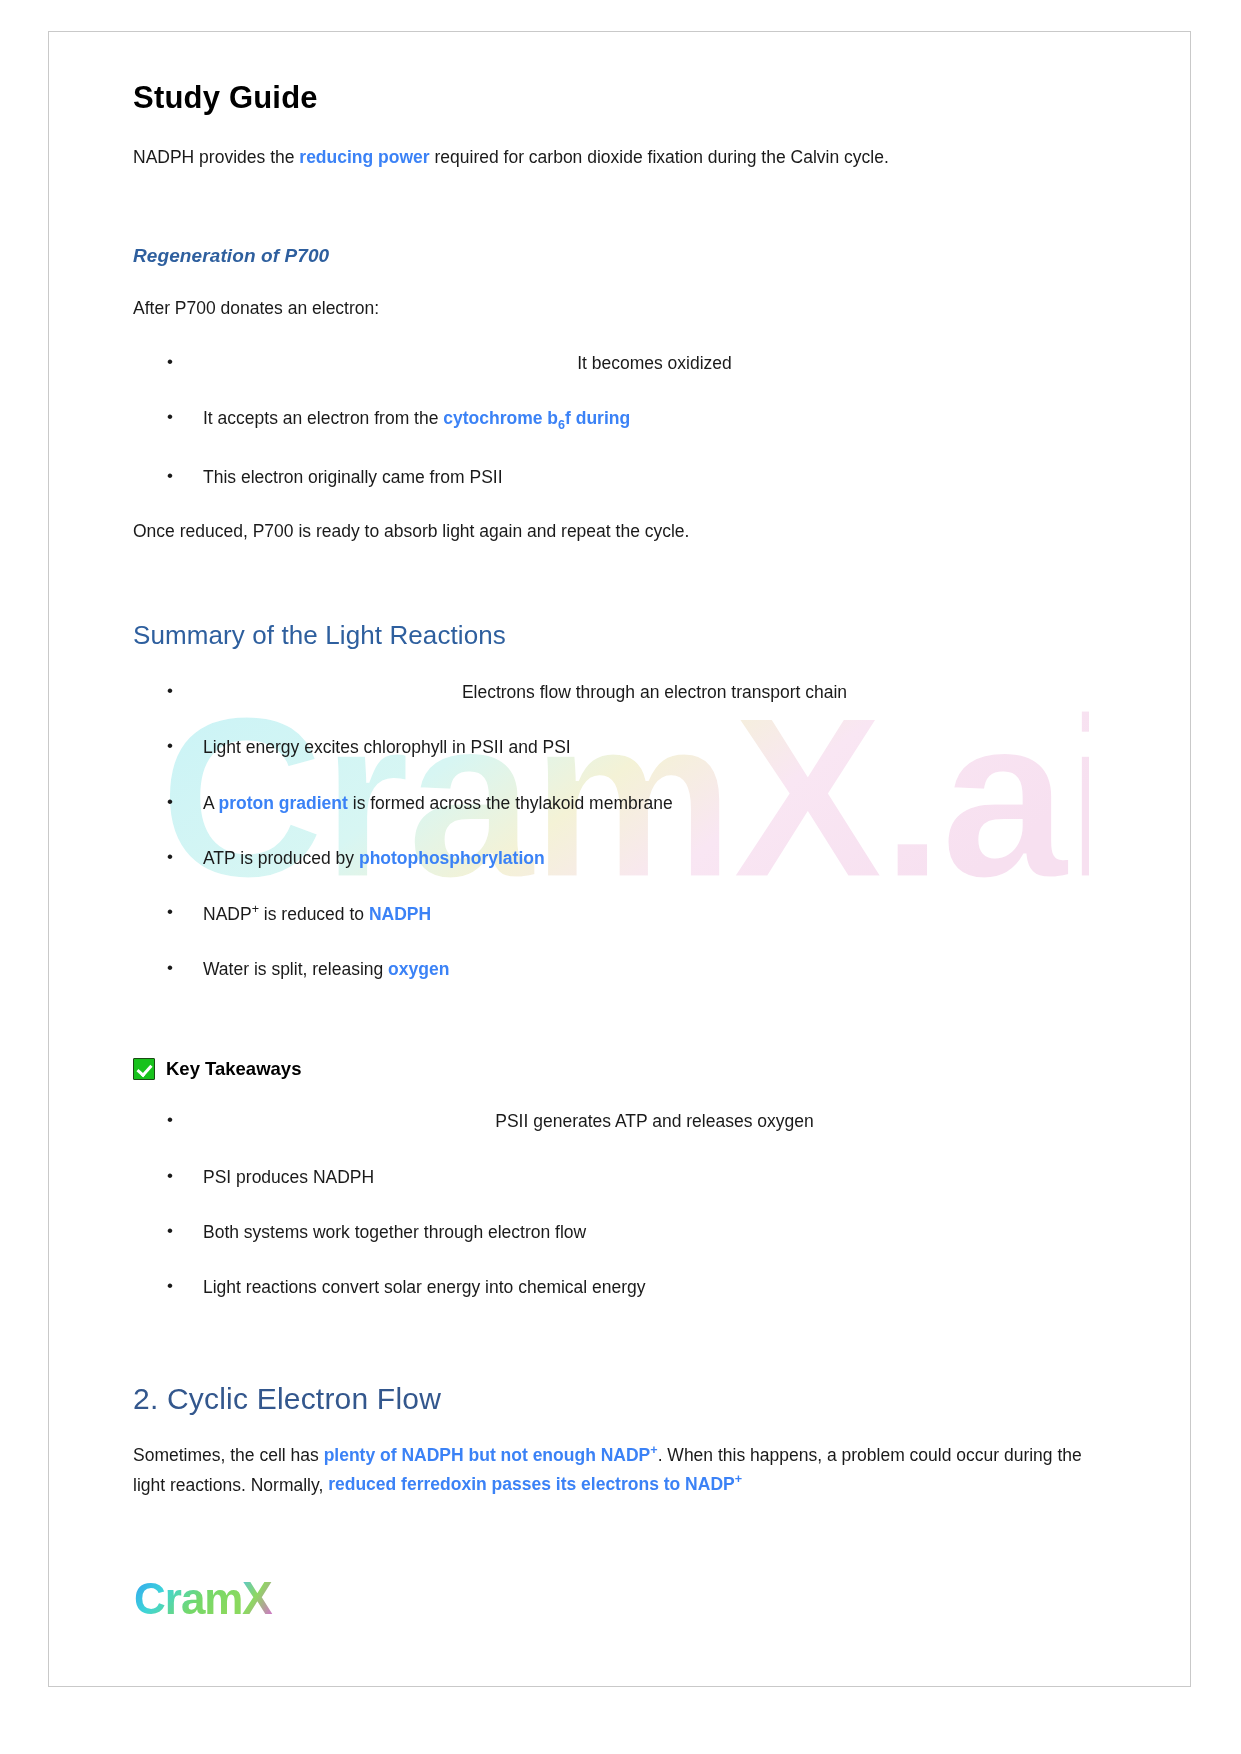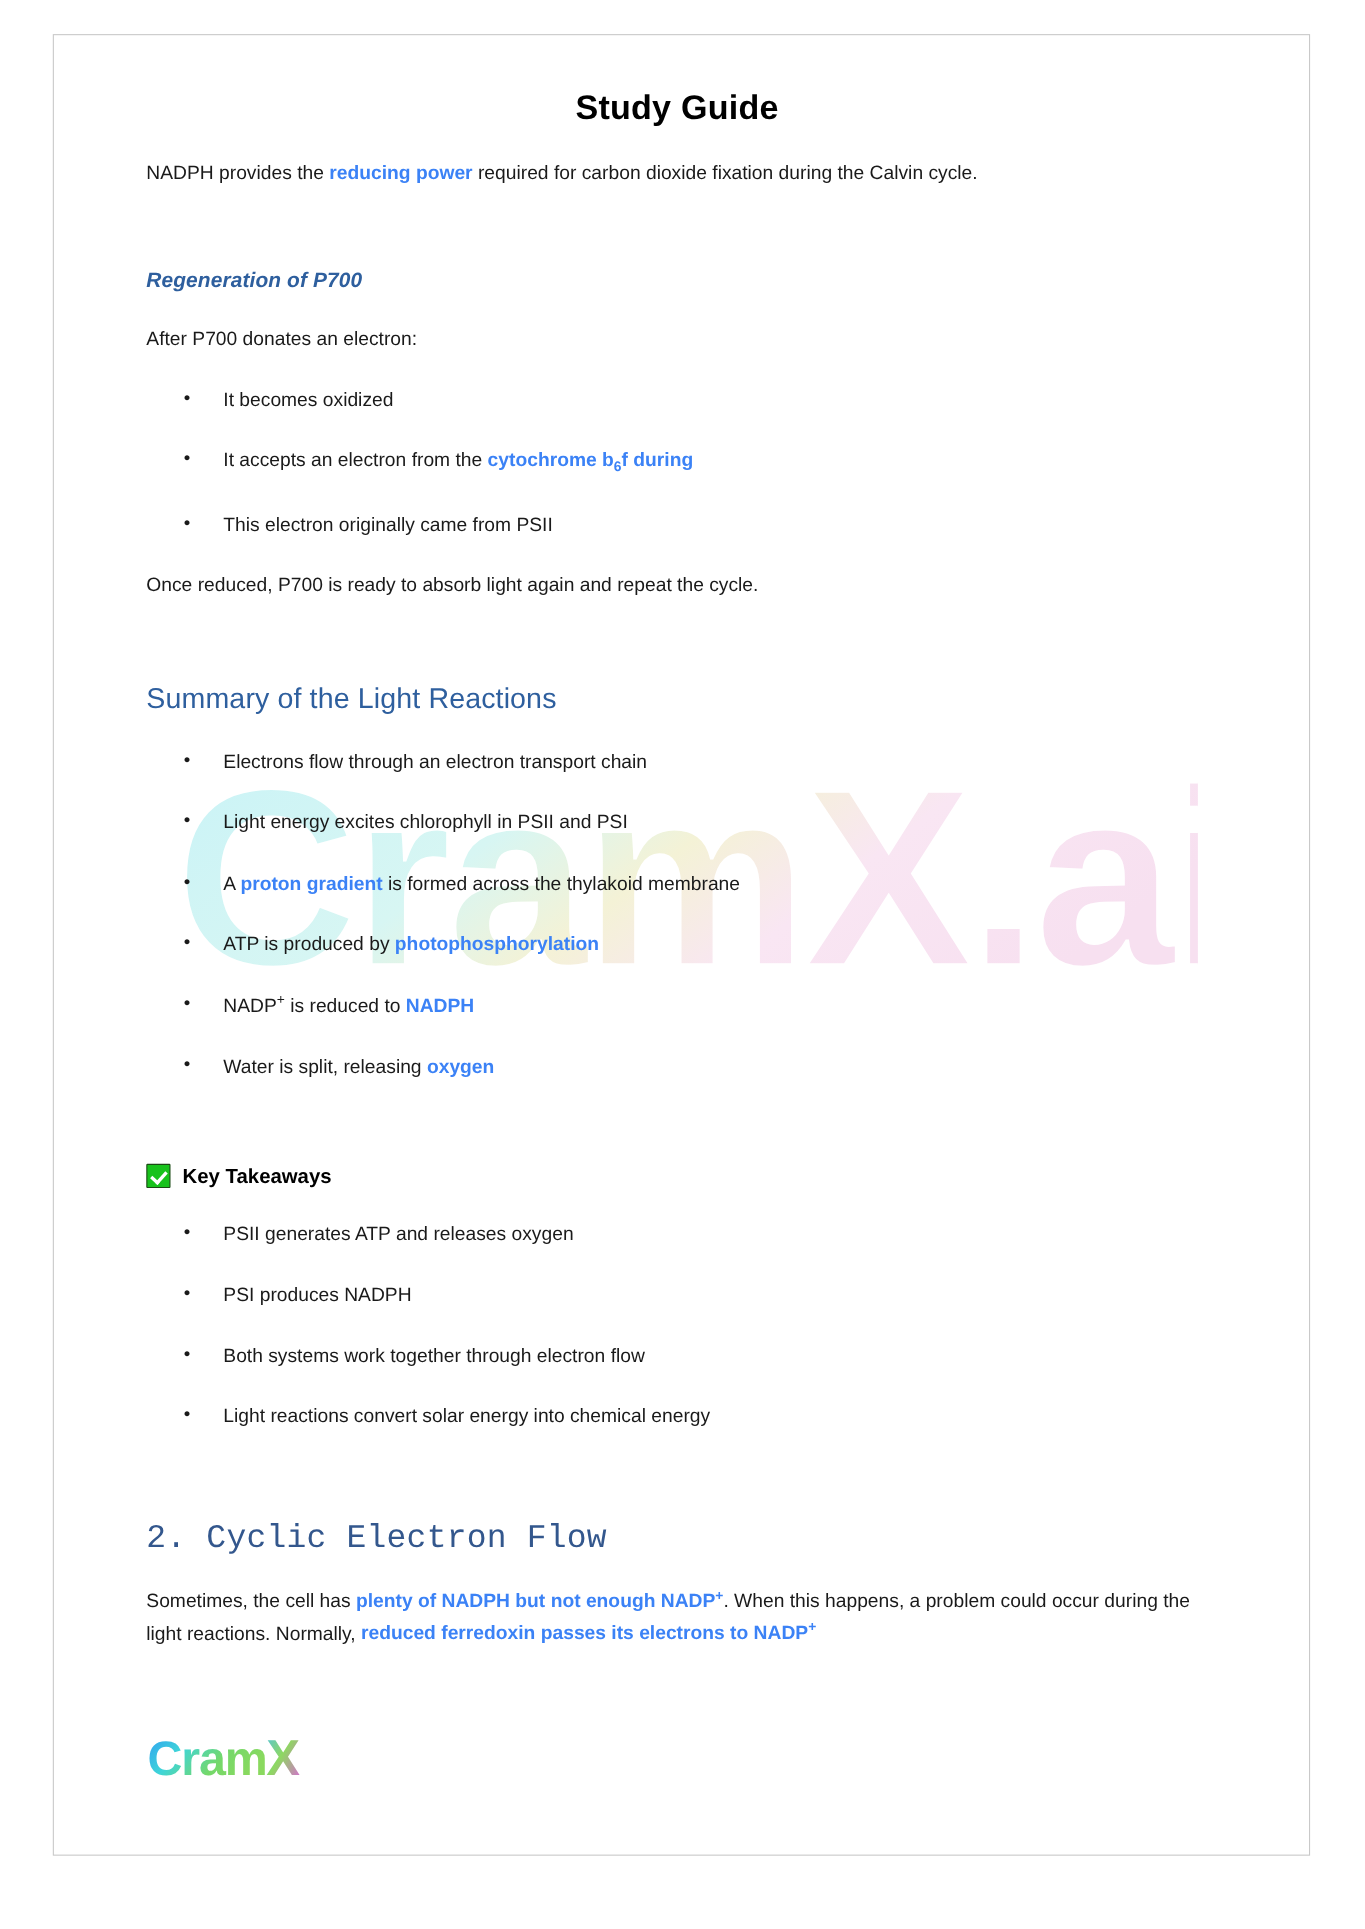--- a/index.html
+++ b/index.html
@@ -41,21 +41,21 @@
   .watermark svg { display: block; width: 100%; height: 100%; }
 
   
   .content {
     position: relative;
     z-index: 2;
     padding: 0 84px;
   }
 
   .doc-title {
-    text-align: center;
+    text-align: left;
     font-size: 31px;
     font-weight: bold;
     color: #000000;
     letter-spacing: 0.2px;
     margin: 47px 8px 0 0;
     line-height: 1.2;
   }
 
   p.body-text {
     font-size: 17.5px;
@@ -83,37 +83,36 @@
     margin: 75px 0 0 0;
     letter-spacing: 0.1px;
   }
 
   h1.major-heading {
     font-size: 30px;
     font-weight: normal;
     color: #33578d;
     margin: 82px 0 0 0;
     letter-spacing: 0.2px;
-    font-family: Liberation Mono, monospace;
   }
 
   ul.bullets {
     list-style: none;
     margin: 12px 0 0 0;
     padding: 0;
   }
   ul.bullets li {
     position: relative;
     font-size: 17.5px;
     color: #1a1a1a;
     line-height: 1.5;
     padding-left: 70px;
     margin-top: 29px;
   }
-  ul.bullets li:first-child { margin-top: 28px; }
+  ul.bullets li:first-child { margin-top: 28px; text-align: center; }
   ul.bullets li::before {
     content: "\2022";
     position: absolute;
     left: 34px;
     top: -1px;
     font-size: 17px;
     color: #1a1a1a;
   }
 
   

